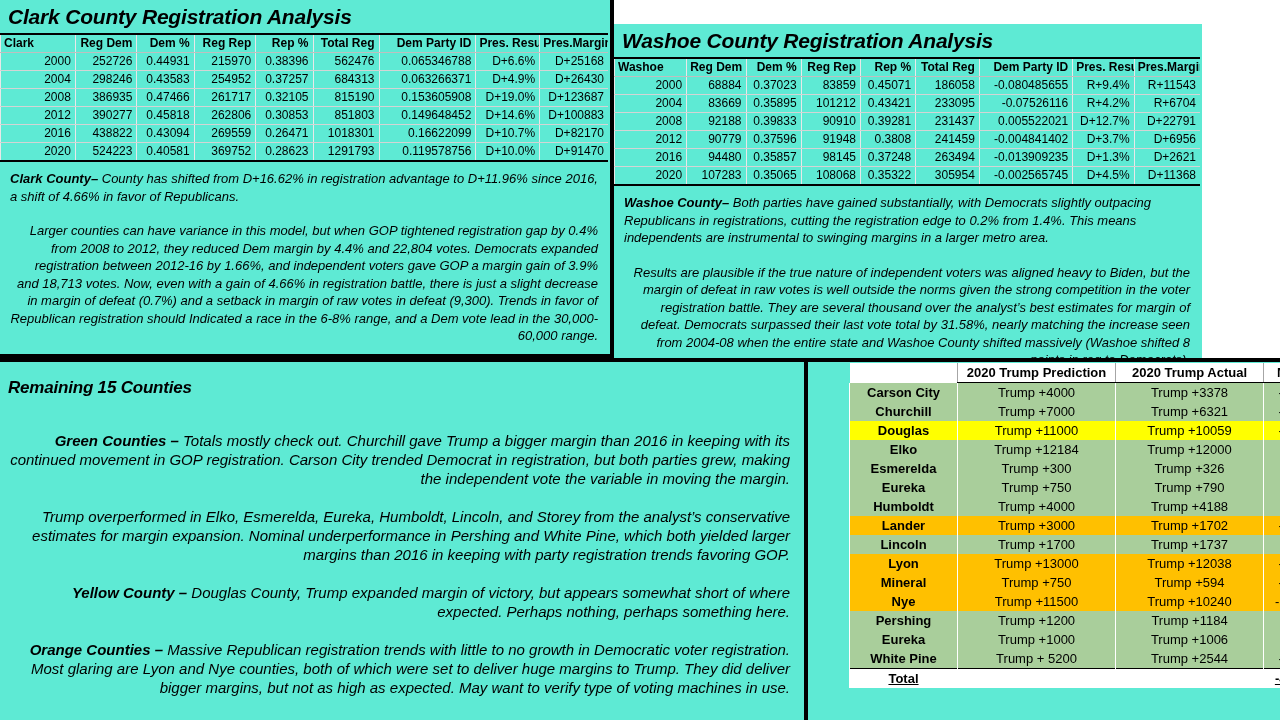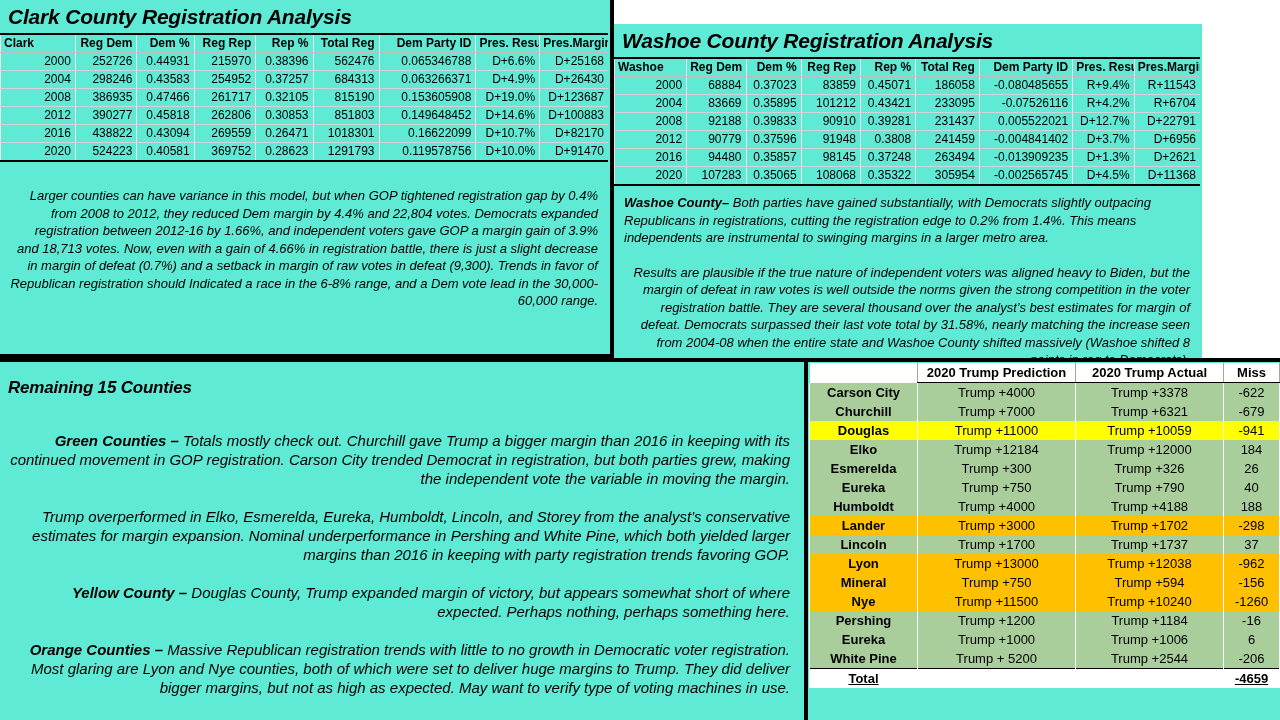--- a/index.html
+++ b/index.html
@@ -106,21 +106,21 @@
   table.ctab tr.green td{background:#a9ce9b;}
   table.ctab tr.yellow td{background:#ffff00;}
   table.ctab tr.orange td{background:#ffc000;}
   table.ctab tr.total td{background:#fff;font-weight:bold;border-top:1.5px solid #000;}
   table.ctab tr.total td.cname{text-decoration:underline;}
   table.ctab tr.total td.miss{font-weight:bold;text-decoration:underline;}
   .cw-name{width:108px;}
   .cw-pred{width:158px;}
   .cw-act{width:148px;}
   .cw-miss{width:56px;}
-  .ctabwrap{padding-top:1px;padding-left:1px;}
+  .ctabwrap{padding-top:1px;padding-left:17px;margin-left:24px;}
 </style>
 </head>
 <body>
 
 <div class="page">
 
   <div class="panel" id="panel-clark">
     <div class="ptitle">Clark County Registration Analysis</div>
     <div class="sheetwrap">
       <table class="sheet">
@@ -212,20 +212,21 @@
               <td>0.28623</td>
               <td>1291793</td>
               <td>0.119578756</td>
               <td>D+10.0%</td>
               <td>D+91470</td>
             </tr>
           </tbody>
       </table>
     </div>
     <div class="prose">
+      <p><b>Clark County–</b><span> County has shifted from D+16.62% in registration advantage to D+11.96% since 2016, a shift of 4.66% in favor of Republicans.</span></p>
       <p class="gap">Larger counties can have variance in this model, but when GOP tightened registration gap by 0.4% from 2008 to 2012, they reduced Dem margin by 4.4% and 22,804 votes.  Democrats expanded registration between 2012-16 by 1.66%, and independent voters gave GOP a margin gain of 3.9% and 18,713 votes.  Now, even with a gain of 4.66% in registration battle, there is just a slight decrease in margin of defeat (0.7%) and a setback in margin of raw votes in defeat (9,300).  Trends in favor of Republican registration should Indicated a race in the 6-8% range, and a Dem vote lead in the 30,000-60,000 range.</p>
     </div>
   </div>
 
   <div class="panel" id="panel-washoe">
     <div class="ptitle">Washoe County Registration Analysis</div>
     <div class="sheetwrap">
       <table class="sheet">
         <colgroup>
           <col class="c-label">

